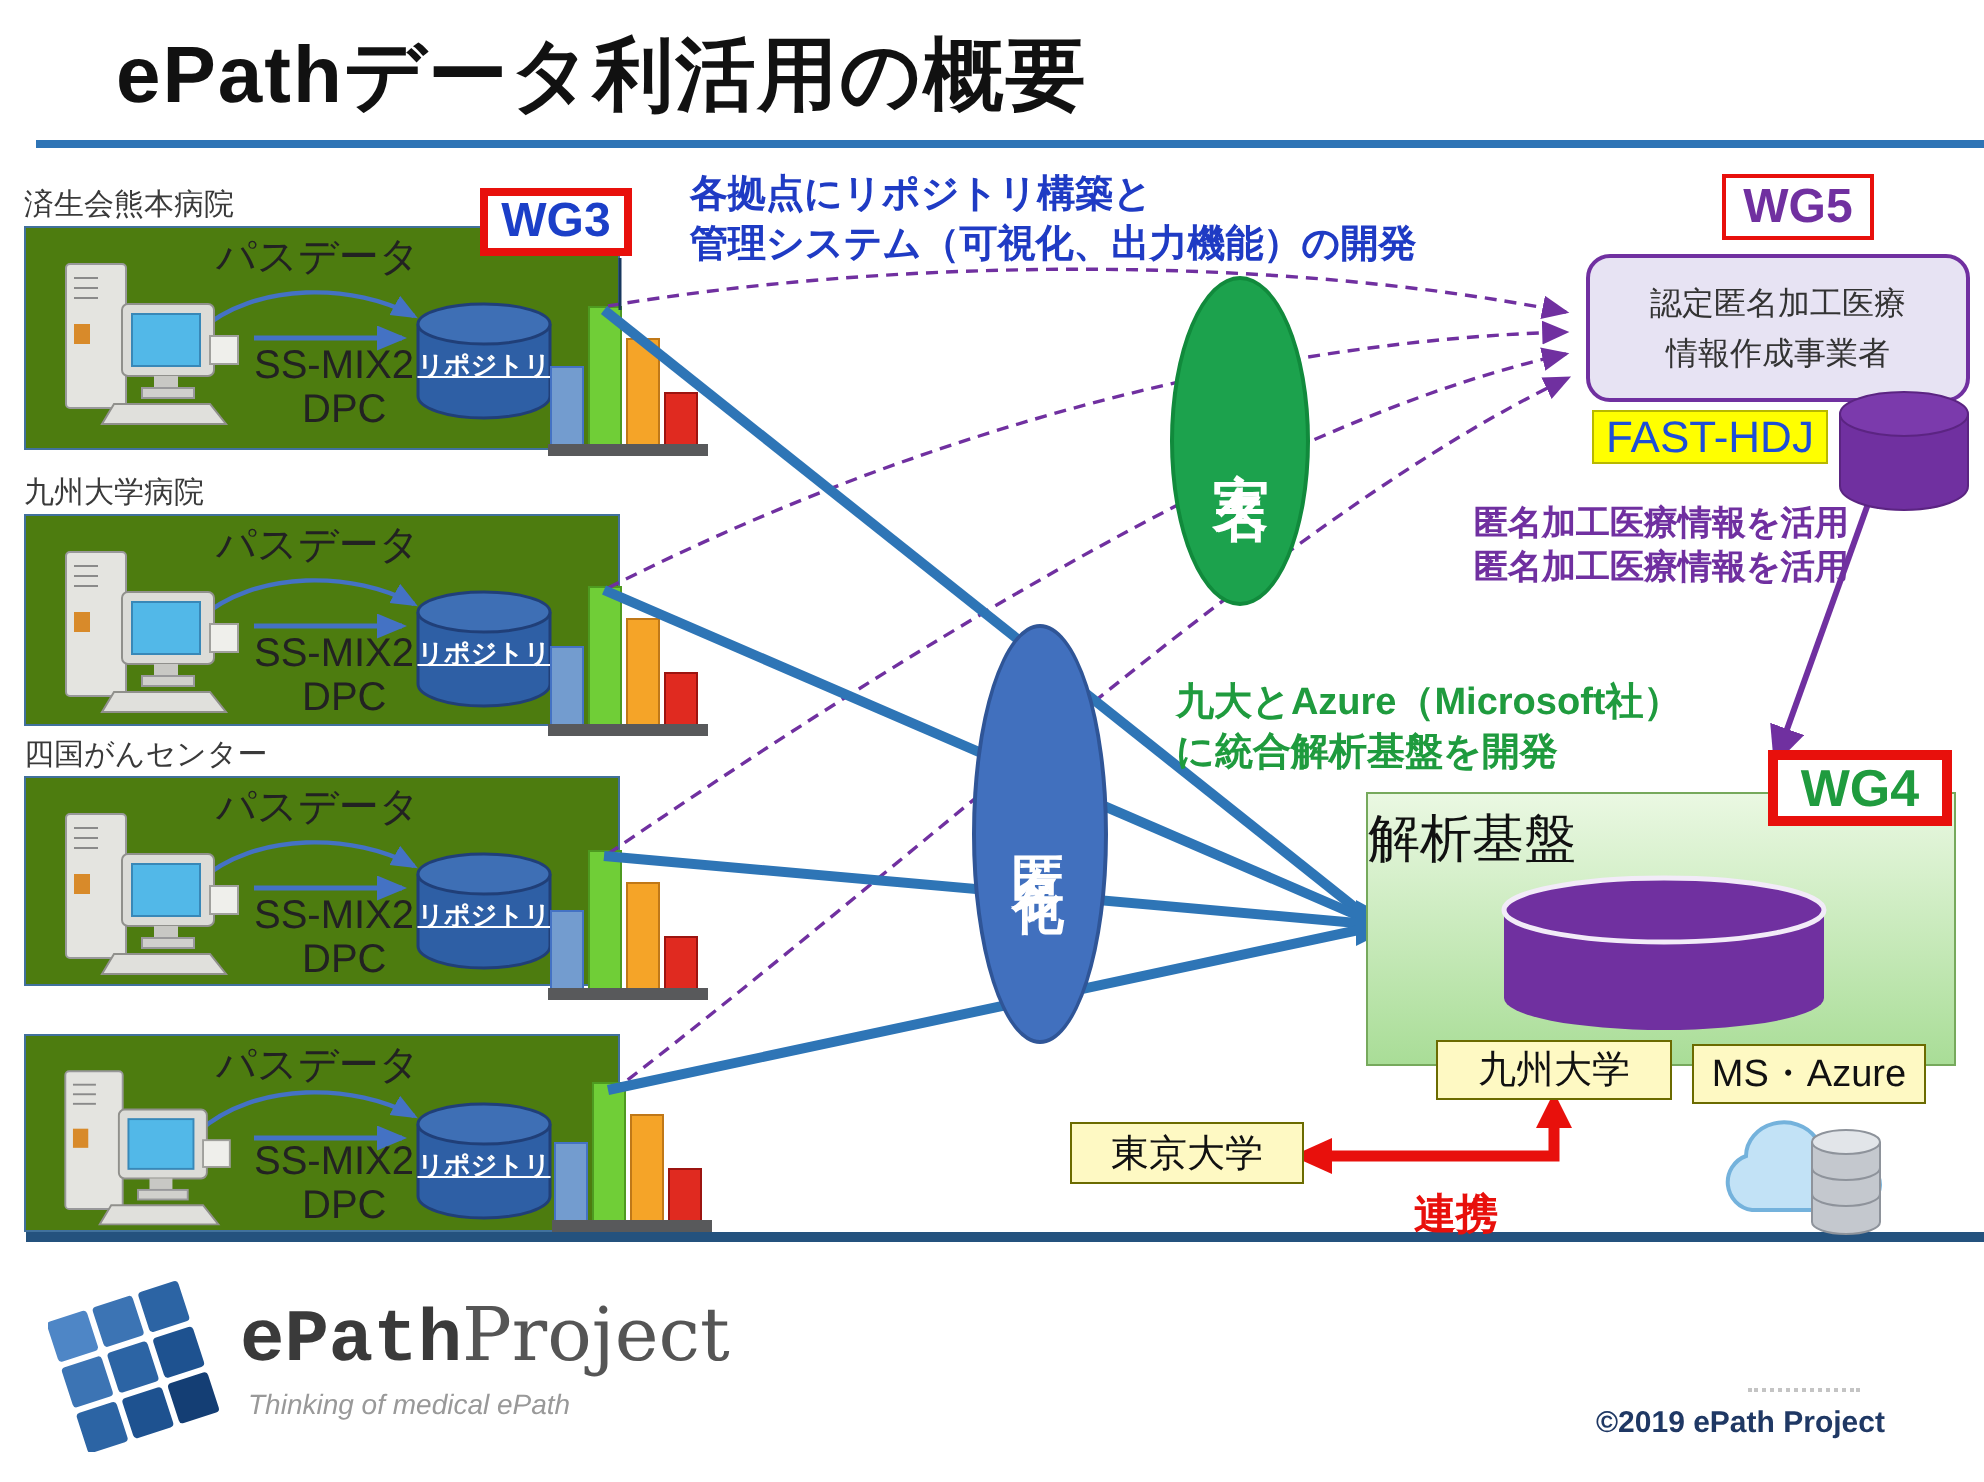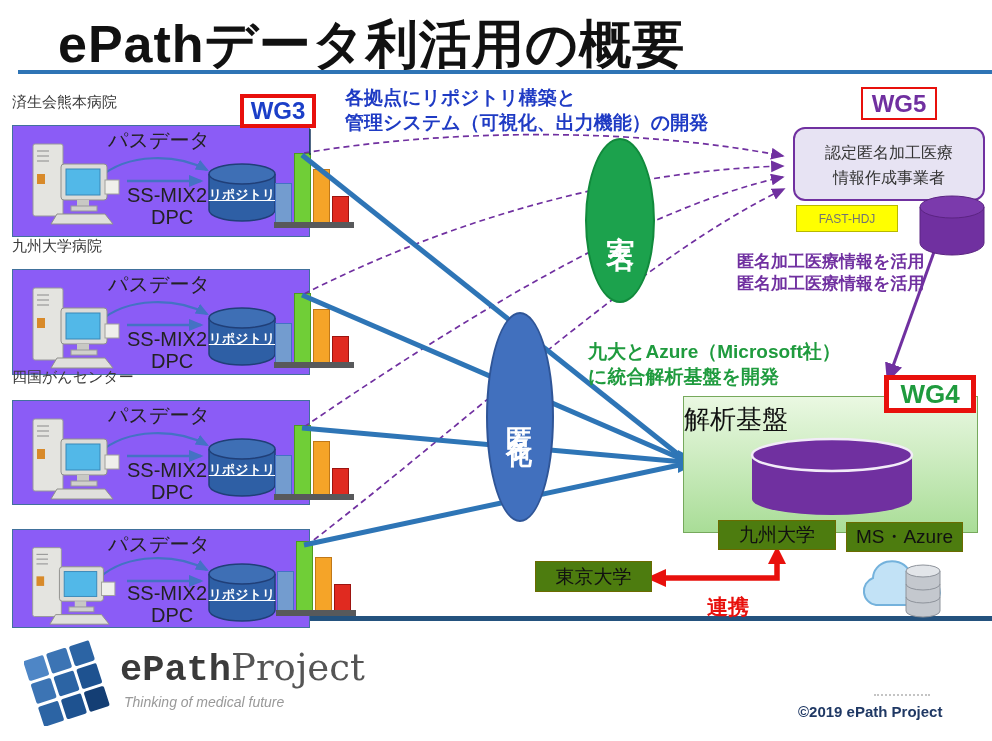--- a/index.html
+++ b/index.html
@@ -4,26 +4,26 @@
 <style>
   * { margin:0; padding:0; box-sizing:border-box; }
   html,body { background:#ffffff; }
   .slide {
     position:relative; width:992px; height:741px; background:#ffffff;
     overflow:hidden; font-family:"Liberation Sans", sans-serif;
   }
   .abs { position:absolute; }
 
   
-  .page-title { left:58px; top:10px; font-size:52px; font-weight:bold; color:#111; letter-spacing:1px; }
+  .page-title { left:58px; top:10px; font-size:40px; font-weight:bold; color:#111; letter-spacing:1px; }
   .title-rule { left:18px; top:70px; width:974px; height:4px; background:#2E74B5; }
 
   
   .hospital-name { font-size:15px; color:#3a3a3a; }
-  .hospital-box { position:absolute; left:0; top:32px; width:298px; border:1.5px solid #41719C; background:#8b5cf6; }
+  .hospital-box { position:absolute; left:0; top:20px; width:298px; border:1.5px solid #41719C; background:#4d7c0f; }
   .pass-label { position:absolute; left:95px; top:1px; font-size:20px; color:#222; }
   .ssmix-label { position:absolute; left:114px; top:58px; font-size:20px; color:#222;text-align:center; }
   .dpc-label { position:absolute; left:138px; top:80px; font-size:20px; color:#222; }
   .inbox-svg { position:absolute; left:0; top:0; }
   .pc-icon { position:absolute; left:8px; top:10px; }
   .repo { position:absolute; left:192px; top:36px; width:74px; height:62px; }
   .repo-label { position:absolute; left:0; top:24px; width:74px; text-align:center; font-size:13px; font-weight:bold; color:#fff;text-decoration:underline; }
 
   
   .chart { position:absolute; width:80px; height:76px; }
@@ -49,28 +49,28 @@
 
   
   .flow-ellipse { border-radius:50%; display:flex; align-items:center; justify-content:center; z-index:6; }
   .real-name { left:585px; top:138px; width:70px; height:165px; background:#1CA24D; border:2px solid #118A3C; }
   .anonymize { left:486px; top:312px; width:68px; height:210px; background:#4170BE; border:2px solid #2F5597; }
   .v-text { writing-mode:vertical-rl; text-orientation:upright; color:#fff; font-weight:bold; font-size:28px; letter-spacing:8px; }
 
   
   .certified { left:793px; top:127px; width:192px; height:74px; background:#E7E3F3; border:2px solid #7030A0;
                border-radius:12px; text-align:center; font-size:16px; color:#333; line-height:1.55; padding-top:12px; z-index:6; }
-  .fast-tag { left:796px; top:205px; width:102px; height:27px; background:#FFFF00; border:1px solid #B8B800;
-              display:flex; align-items:center; justify-content:center; font-size:12px; color:#737373; z-index:7; }
+  .fast-tag { left:796px; top:205px; width:118px; height:27px; background:#FFFF00; border:1px solid #B8B800;
+              display:flex; align-items:center; justify-content:center; font-size:22px; color:#1d4ed8; z-index:7; }
 
   
   .analysis-box { left:683px; top:396px; width:295px; height:137px; z-index:5;
                   background:linear-gradient(180deg,#EAF8E2 0%,#A9DD97 100%); border:1px solid #76A95C; }
   .analysis-title { position:absolute; left:0; top:5px; width:100%; text-align:left; font-size:26px; color:#111; }
-  .org-box { background:#4d7c0f; border:1px solid #6B6B00; display:flex; align-items:center; justify-content:center;
+  .org-box { background:#fef9c3; border:1px solid #6B6B00; display:flex; align-items:center; justify-content:center;
              font-size:19px; color:#111; z-index:7; }
   .org-kyushu { left:718px; top:520px; width:118px; height:30px; }
   .org-ms { left:846px; top:522px; width:117px; height:30px; }
   .org-tokyo { left:535px; top:561px; width:117px; height:31px; }
   .renkei { left:683px; top:593px; font-size:21px; font-weight:bold; color:#E8100C; z-index:7;margin-left:24px; }
 
   .divider { left:13px; top:616px; width:979px; height:5px; background:#24527E; }
 
   
   .brand-text { left:120px; top:646px; font-family:"DejaVu Serif", serif; }
@@ -366,17 +366,17 @@
       <rect x="32" y="32" width="21" height="21" rx="2" fill="#2C64A4"></rect>
       <rect x="56" y="32" width="21" height="21" rx="2" fill="#1E5290"></rect>
       <rect x="8" y="56" width="21" height="21" rx="2" fill="#2C64A4"></rect>
       <rect x="32" y="56" width="21" height="21" rx="2" fill="#1E5290"></rect>
       <rect x="56" y="56" width="21" height="21" rx="2" fill="#143E74"></rect>
     </g>
   </svg>
   <div class="abs brand-text">
     <span class="brand-bold">ePath</span><span class="brand-light">Project</span>
   </div>
-  <div class="abs tagline">Thinking of medical future</div>
+  <div class="abs tagline">Thinking of medical ePath</div>
   <div class="abs faded-note"></div>
   <div class="abs copyright">©2019 ePath Project</div>
 
 </div>
 
 </body></html>

